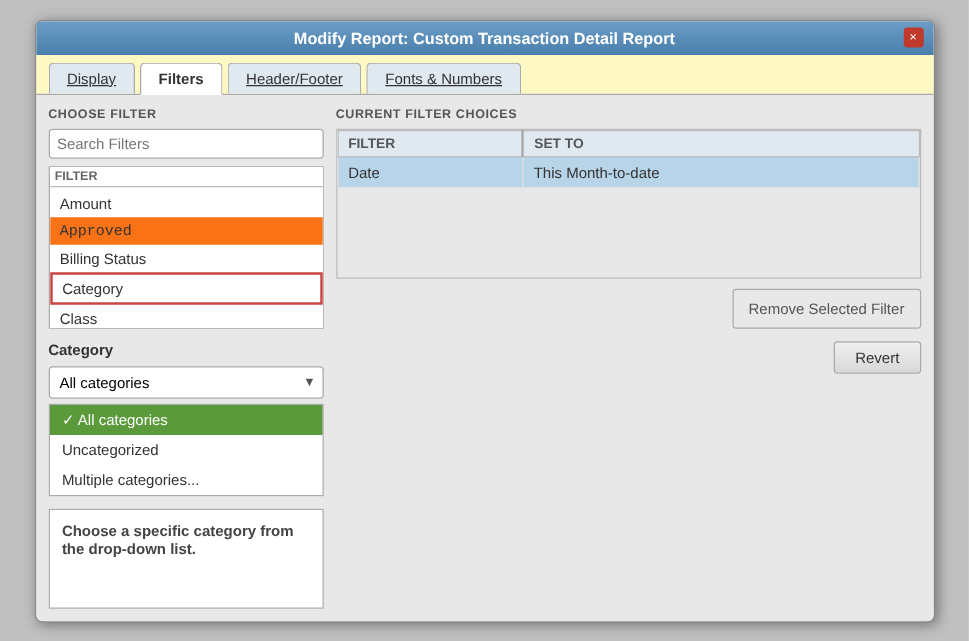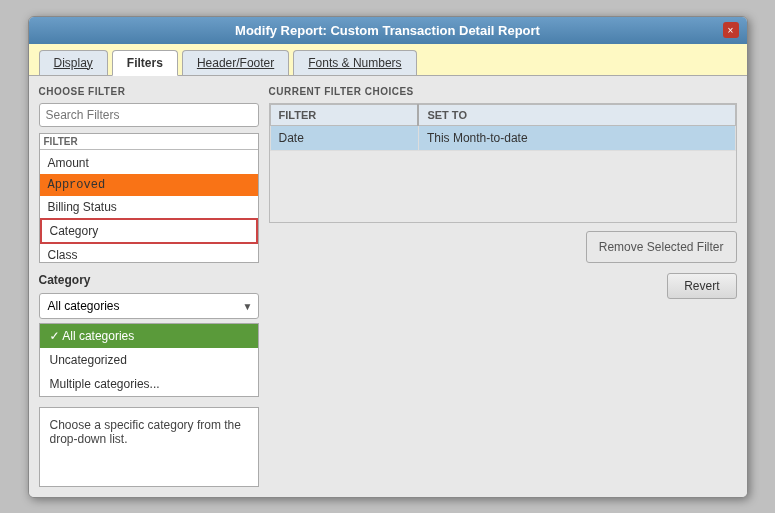--- a/index.html
+++ b/index.html
@@ -188,20 +188,21 @@
     .category-filter-section {
       margin-top: 10px;
     }
     .category-filter-box {
       border: 1px solid #aaa;
       background: white;
       padding: 10px;
       min-height: 80px;
       font-size: 12px;
       color: #444;
+      font-weight: bold;
     }
     .tell-me-more-row {
       display: flex;
       justify-content: flex-end;
       padding: 8px 0 4px;
     }
     .tell-me-more-btn {
       padding: 4px 12px;
       background: #e8e8e8;
       border: 1px solid #aaa;

